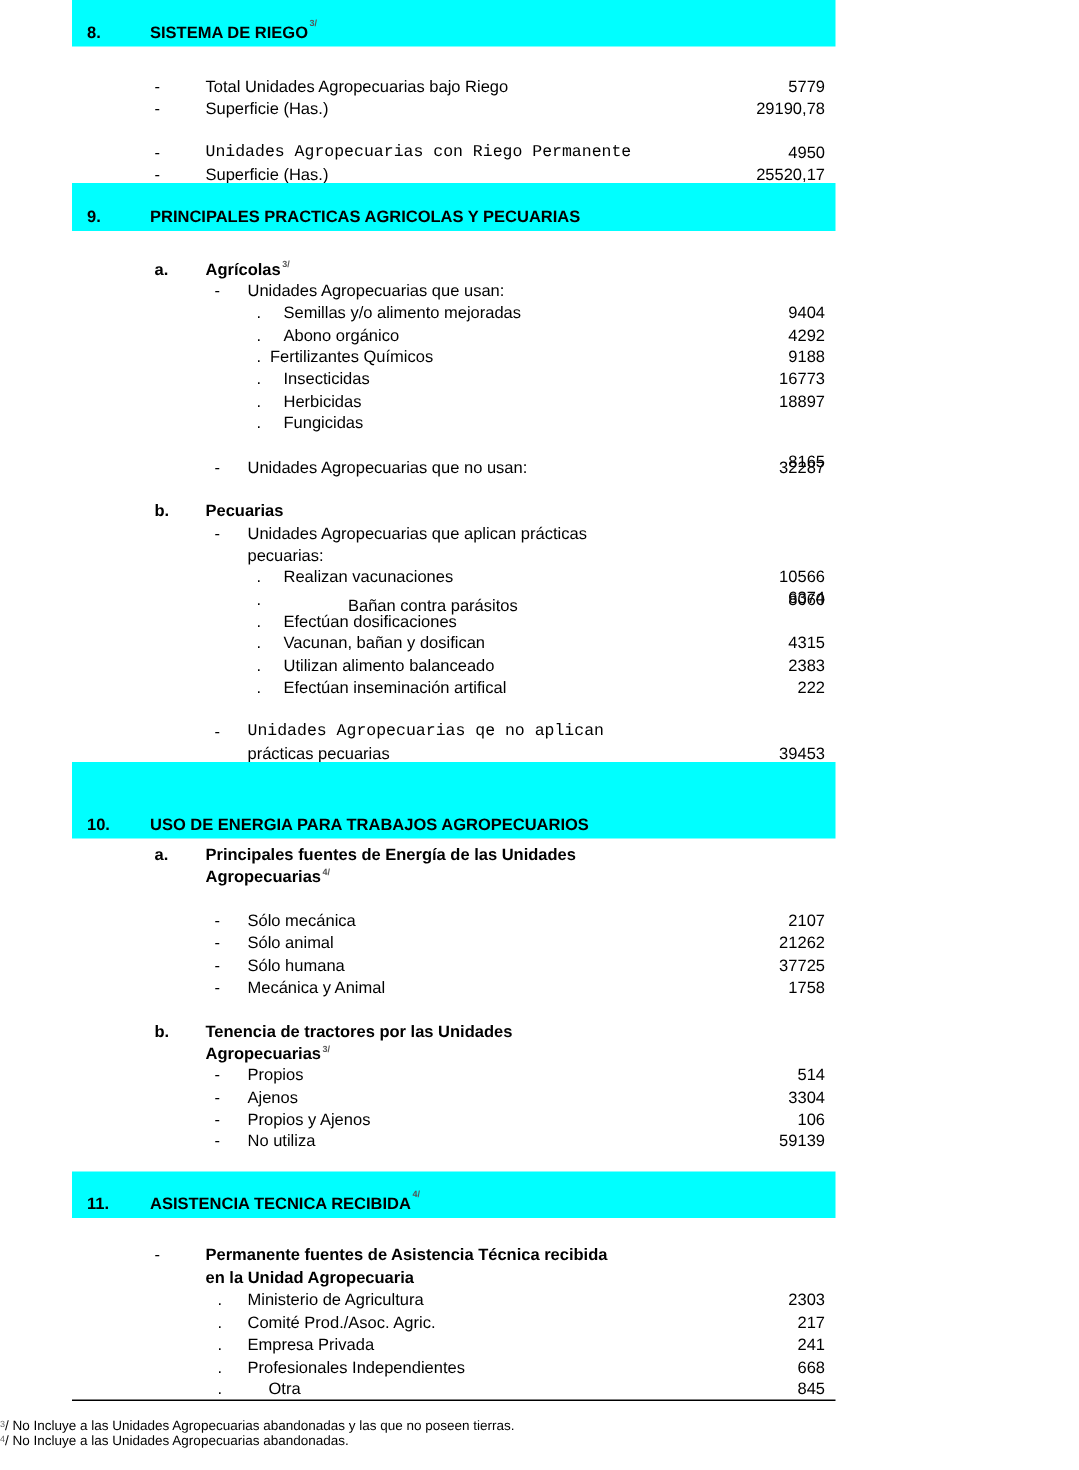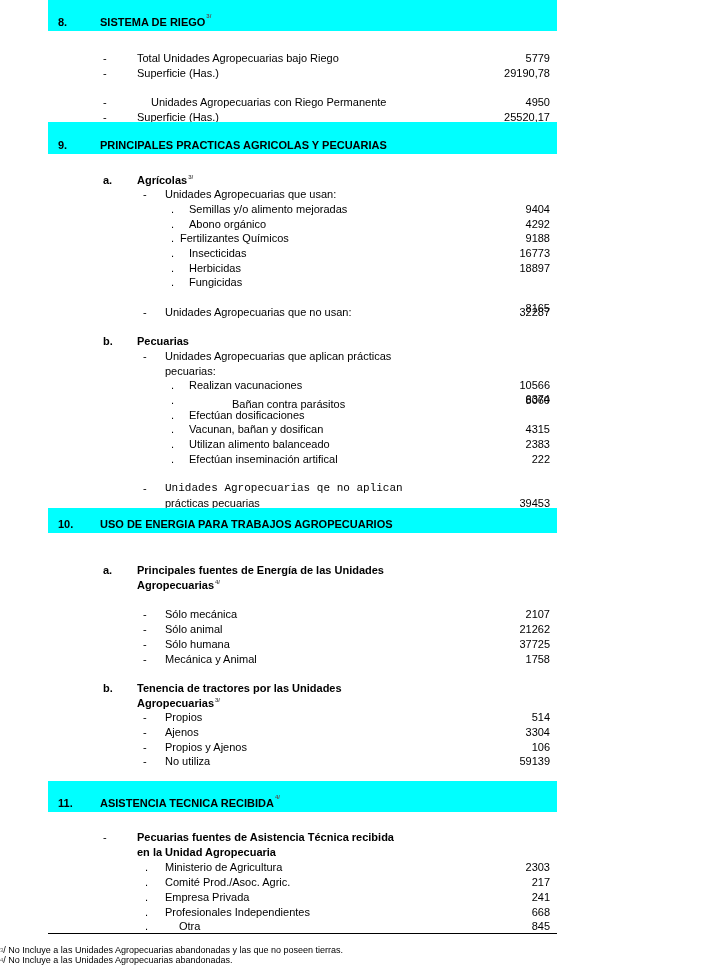--- a/index.html
+++ b/index.html
@@ -28,21 +28,21 @@
 
 <span class="abs" style="left:103px;top:51px;">-</span>
 <span class="abs" style="left:137px;top:51px;">Total Unidades Agropecuarias bajo Riego</span>
 <span class="val" style="top:51px;">5779</span>
 
 <span class="abs" style="left:103px;top:66px;">-</span>
 <span class="abs" style="left:137px;top:66px;">Superficie (Has.)</span>
 <span class="val" style="top:66px;text-align:right;">29190,78</span>
 
 <span class="abs" style="left:103px;top:95px;">-</span>
-<span class="abs" style="left:151px;top:95px;">Unidades Agropecuarias con Riego Permanente</span>
+<span class="abs" style="left:137px;top:95px;font-family:Liberation Mono, monospace;">Unidades Agropecuarias con Riego Permanente</span>
 <span class="val" style="top:95px;">4950</span>
 
 <span class="abs" style="left:103px;top:110px;">-</span>
 <span class="abs" style="left:137px;top:110px;">Superficie (Has.)</span>
 <span class="val" style="top:110px;">25520,17</span>
 
 <div class="band" style="top:122px;height:32px;">
   <span class="num">9.</span>
   <span class="title">PRINCIPALES PRACTICAS AGRICOLAS Y PECUARIAS</span>
 </div>
@@ -110,21 +110,21 @@
 
 <span class="abs" style="left:171px;top:452px;">.</span>
 <span class="abs" style="left:189px;top:452px;">Efectúan inseminación artifical</span>
 <span class="val" style="top:452px;">222</span>
 
 <span class="abs" style="left:143px;top:481px;">-</span>
 <span class="abs" style="left:165px;top:481px;font-family:Liberation Mono, monospace;">Unidades Agropecuarias qe no aplican</span>
 <span class="abs" style="left:165px;top:496px;">prácticas pecuarias</span>
 <span class="val" style="top:496px;">39453</span>
 
-<div class="band" style="top:508px;height:25px;">
+<div class="band" style="top:508px;height:51px;">
   <span class="num">10.</span>
   <span class="title">USO DE ENERGIA PARA TRABAJOS AGROPECUARIOS</span>
 </div>
 
 <span class="abs bold" style="left:103px;top:563px;">a.</span>
 <span class="abs bold" style="left:137px;top:563px;">Principales fuentes de Energía de las Unidades</span>
 <span class="abs bold" style="left:137px;top:578px;"><span>Agropecuarias</span><sup class="fn">4/</sup></span>
 
 <span class="abs" style="left:143px;top:607px;">-</span>
 <span class="abs" style="left:165px;top:607px;">Sólo mecánica</span>
@@ -161,21 +161,21 @@
 <span class="abs" style="left:143px;top:754px;">-</span>
 <span class="abs" style="left:165px;top:754px;">No utiliza</span>
 <span class="val" style="top:754px;">59139</span>
 
 <div class="band" style="top:781px;height:31px;">
   <span class="num">11.</span>
   <span class="title"><span>ASISTENCIA TECNICA RECIBIDA</span><sup class="fn">4/</sup></span>
 </div>
 
 <span class="abs" style="left:103px;top:830px;">-</span>
-<span class="abs bold" style="left:137px;top:830px;">Pecuarias fuentes de Asistencia Técnica recibida</span>
+<span class="abs bold" style="left:137px;top:830px;">Permanente fuentes de Asistencia Técnica recibida</span>
 <span class="abs bold" style="left:137px;top:845px;">en la Unidad Agropecuaria</span>
 
 <span class="abs" style="left:145px;top:860px;">.</span>
 <span class="abs" style="left:165px;top:860px;">Ministerio de Agricultura</span>
 <span class="val" style="top:860px;">2303</span>
 
 <span class="abs" style="left:145px;top:875px;">.</span>
 <span class="abs" style="left:165px;top:875px;">Comité Prod./Asoc. Agric.</span>
 <span class="val" style="top:875px;">217</span>
 

